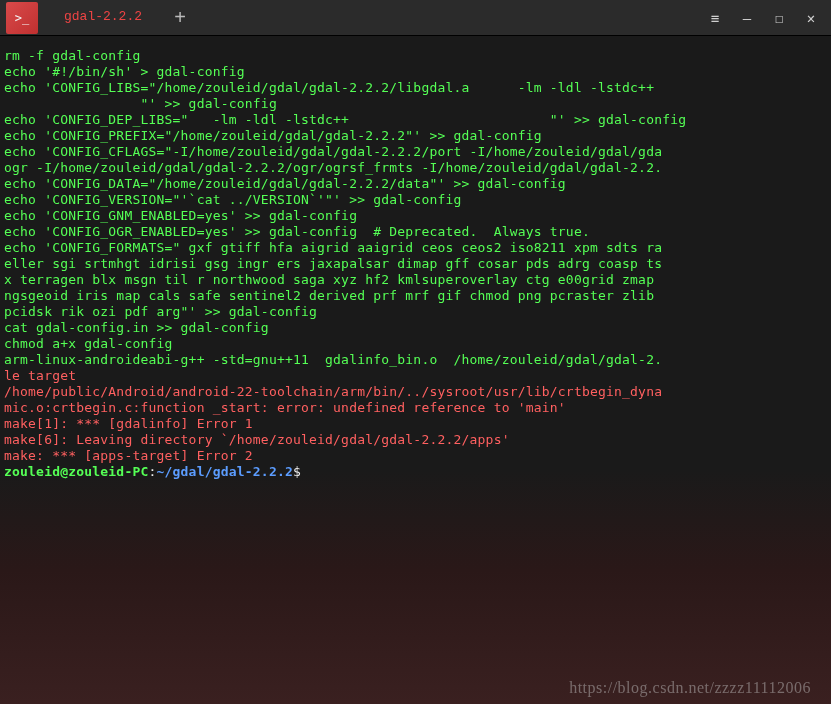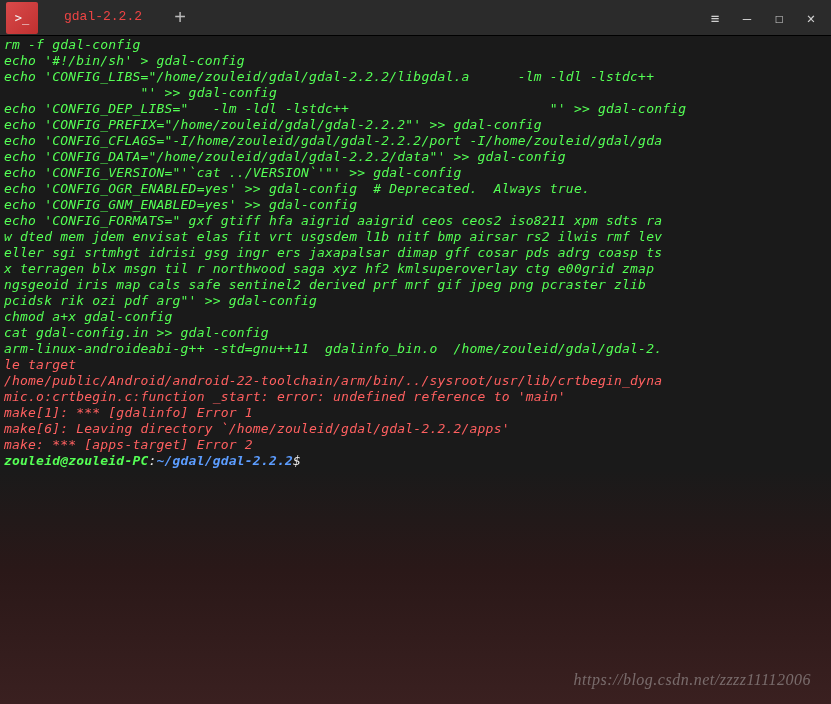--- a/index.html
+++ b/index.html
@@ -62,36 +62,35 @@
       height: 28px;
       display: flex;
       align-items: center;
       justify-content: center;
       color: #d0d0d0;
       font-size: 14px;
       cursor: pointer;
     }
     .terminal {
       position: relative;
-      padding: 1px 4px;
+      padding: 12px 4px;
       line-height: 16px;
       background: linear-gradient(to bottom, #1a1a1a 0%, #1a1a1a 65%, #2a1818 80%, #3a2020 100%);
       height: calc(100% - 36px);
-      font-style: italic;
     }
     .line { white-space: pre; color: #55ff55; letter-spacing: 0.2px; }
     .line.r { color: #ff6060; }
     .prompt-user { color: #55ff55; font-weight: bold; }
     .prompt-colon { color: #eeeeee; }
     .prompt-path { color: #5c9dff; font-weight: bold; }
     .prompt-dollar { color: #eeeeee; }
     .watermark {
       position: absolute;
       right: 20px;
-      bottom: 16px;
+      bottom: 8px;
       color: rgba(200,200,200,0.45);
       font-family: serif;
       font-size: 16px;
       letter-spacing: 0.5px;
       pointer-events: none;
     }
   </style>
 </head>
 <body>
 
@@ -124,32 +123,32 @@
 
 <div class="terminal">
   <div id="lines-container">
       <div class="line">rm -f gdal-config</div>
       <div class="line">echo '#!/bin/sh' &gt; gdal-config</div>
       <div class="line">echo 'CONFIG_LIBS="/home/zouleid/gdal/gdal-2.2.2/libgdal.a      -lm -ldl -lstdc++</div>
       <div class="line">                 "' &gt;&gt; gdal-config</div>
       <div class="line">echo 'CONFIG_DEP_LIBS="   -lm -ldl -lstdc++                         "' &gt;&gt; gdal-config</div>
       <div class="line">echo 'CONFIG_PREFIX="/home/zouleid/gdal/gdal-2.2.2"' &gt;&gt; gdal-config</div>
       <div class="line">echo 'CONFIG_CFLAGS="-I/home/zouleid/gdal/gdal-2.2.2/port -I/home/zouleid/gdal/gda</div>
+      <div class="line">ogr -I/home/zouleid/gdal/gdal-2.2.2/ogr/ogrsf_frmts -I/home/zouleid/gdal/gdal-2.2.</div>
       <div class="line">echo 'CONFIG_DATA="/home/zouleid/gdal/gdal-2.2.2/data"' &gt;&gt; gdal-config</div>
       <div class="line">echo 'CONFIG_VERSION="'`cat ../VERSION`'"' &gt;&gt; gdal-config</div>
+      <div class="line">echo 'CONFIG_GNM_ENABLED=yes' &gt;&gt; gdal-config</div>
       <div class="line">echo 'CONFIG_OGR_ENABLED=yes' &gt;&gt; gdal-config  # Deprecated.  Always true.</div>
-      <div class="line">echo 'CONFIG_GNM_ENABLED=yes' &gt;&gt; gdal-config</div>
       <div class="line">echo 'CONFIG_FORMATS=" gxf gtiff hfa aigrid aaigrid ceos ceos2 iso8211 xpm sdts ra</div>
-      <div class="line">w dted mem jdem envisat elas fit vrt usgsdem l1b nitf bmp airsar rs2 ilwis rmf lev</div>
       <div class="line">eller sgi srtmhgt idrisi gsg ingr ers jaxapalsar dimap gff cosar pds adrg coasp ts</div>
       <div class="line">x terragen blx msgn til r northwood saga xyz hf2 kmlsuperoverlay ctg e00grid zmap</div>
-      <div class="line">ngsgeoid iris map cals safe sentinel2 derived prf mrf gif jpeg png pcraster zlib</div>
+      <div class="line">ngsgeoid iris map cals safe sentinel2 derived prf mrf gif chmod png pcraster zlib</div>
       <div class="line">pcidsk rik ozi pdf arg"' &gt;&gt; gdal-config</div>
+      <div class="line">cat gdal-config.in &gt;&gt; gdal-config</div>
       <div class="line">chmod a+x gdal-config</div>
-      <div class="line">cat gdal-config.in &gt;&gt; gdal-config</div>
       <div class="line">arm-linux-androideabi-g++ -std=gnu++11  gdalinfo_bin.o  /home/zouleid/gdal/gdal-2.</div>
       <div class="line r">le target</div>
       <div class="line r">/home/public/Android/android-22-toolchain/arm/bin/../sysroot/usr/lib/crtbegin_dyna</div>
       <div class="line r">mic.o:crtbegin.c:function _start: error: undefined reference to 'main'</div>
       <div class="line r">make[1]: *** [gdalinfo] Error 1</div>
       <div class="line r">make[6]: Leaving directory `/home/zouleid/gdal/gdal-2.2.2/apps'</div>
       <div class="line r">make: *** [apps-target] Error 2</div>
     </div>
   <div class="line"><span class="prompt-user">zouleid@zouleid-PC</span><span class="prompt-colon">:</span><span class="prompt-path">~/gdal/gdal-2.2.2</span><span class="prompt-dollar">$</span></div>
   <div class="watermark">https://blog.csdn.net/zzzz11112006</div>

